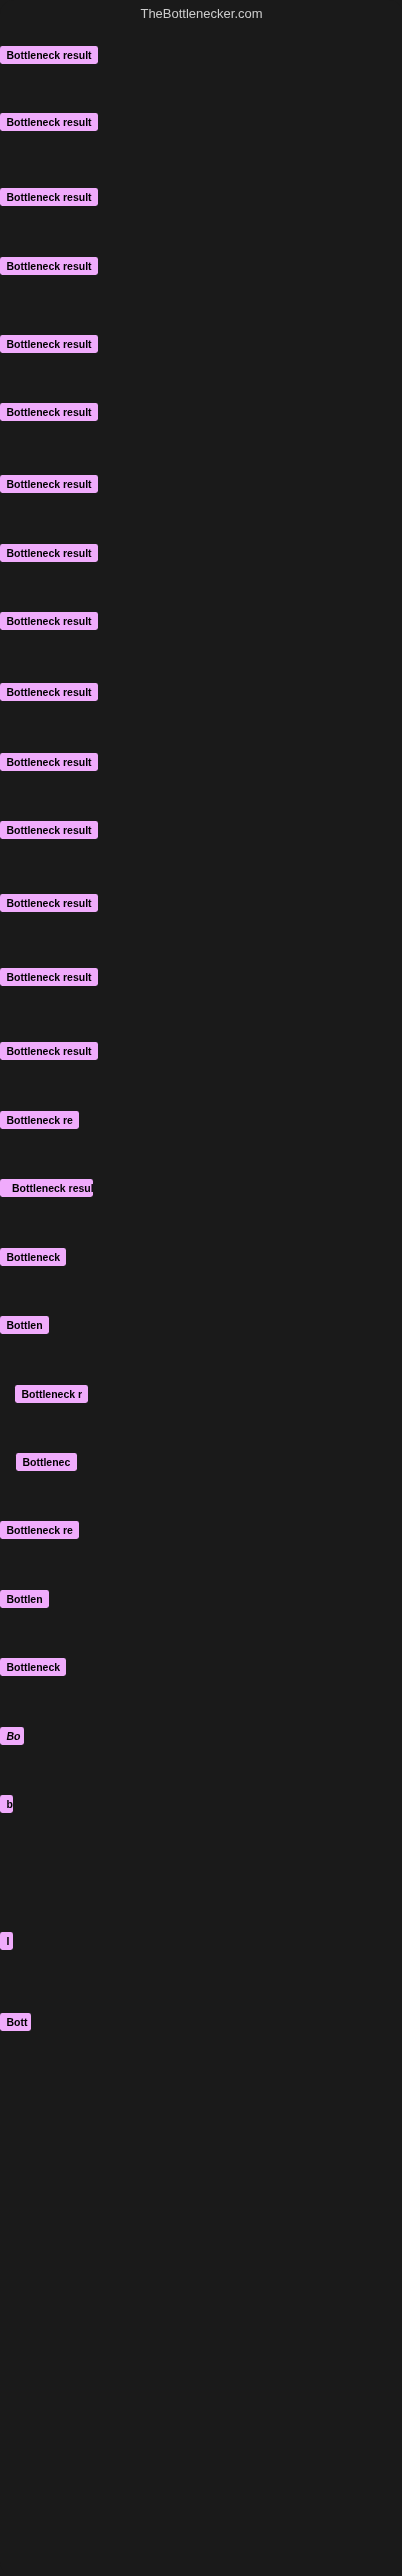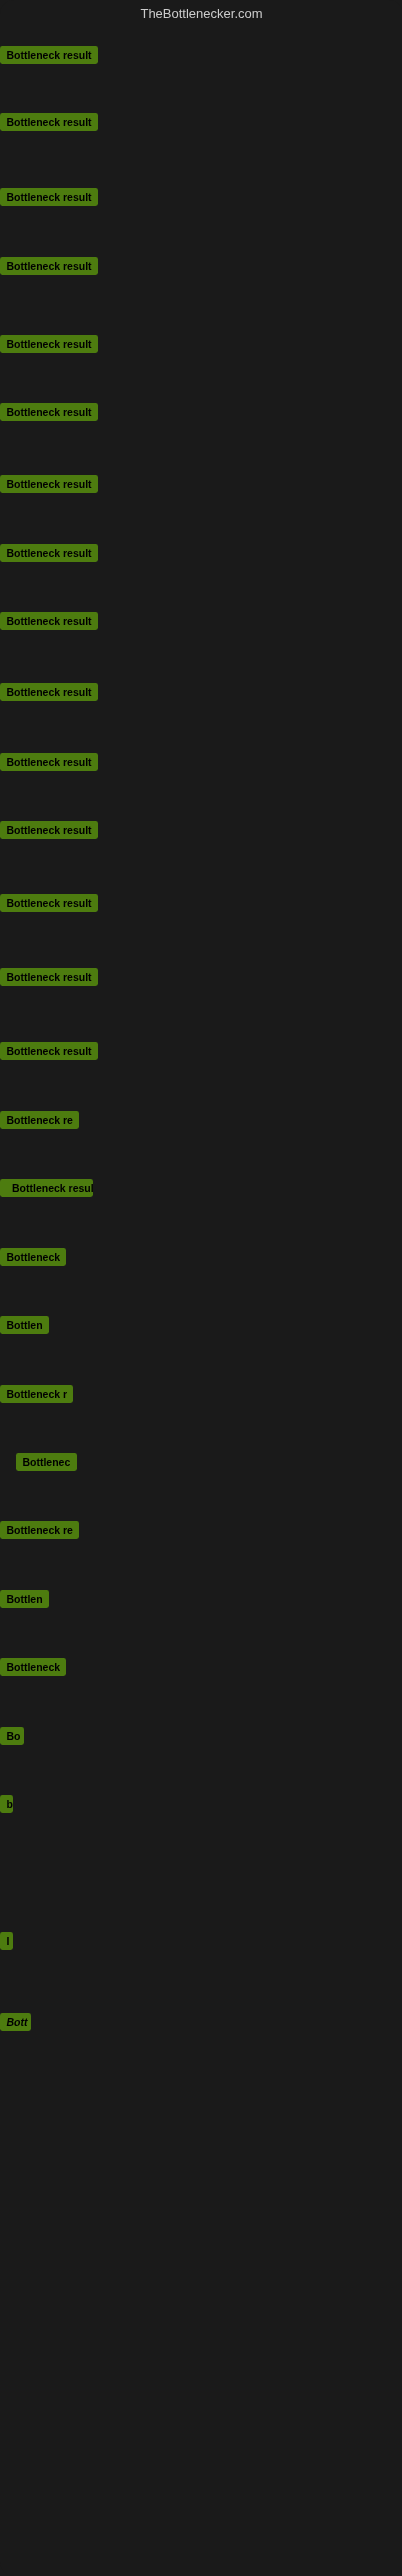--- a/index.html
+++ b/index.html
@@ -21,21 +21,21 @@
     .site-title {
       text-align: center;
       color: #cccccc;
       font-size: 13px;
       padding: 6.4px 0 9.7px 0;
       font-weight: normal;
     }
 
     .bottleneck-badge {
       display: inline-block;
-      background-color: #4d7c0f;
+      background-color: #f0abfc;
       color: #000000;
       font-size: 10.5px;
       font-weight: bold;
       padding: 3.2px 6.4px;
       border-radius: 2.4px;
       white-space: nowrap;
       overflow: hidden;
     }
 
     .badge-container {
@@ -67,23 +67,23 @@
     <div class="badge-container" style="top: 683px; left: 0px;"><span class="bottleneck-badge" style="max-width: 105px; overflow: hidden; display: inline-block;">Bottleneck result</span></div>
     <div class="badge-container" style="top: 753px; left: 0px;"><span class="bottleneck-badge" style="max-width: 105px; overflow: hidden; display: inline-block;">Bottleneck result</span></div>
     <div class="badge-container" style="top: 821px; left: 0px;"><span class="bottleneck-badge" style="max-width: 105px; overflow: hidden; display: inline-block;">Bottleneck result</span></div>
     <div class="badge-container" style="top: 894px; left: 0px;"><span class="bottleneck-badge" style="max-width: 105px; overflow: hidden; display: inline-block;">Bottleneck result</span></div>
     <div class="badge-container" style="top: 968px; left: 0px;"><span class="bottleneck-badge" style="max-width: 105px; overflow: hidden; display: inline-block;">Bottleneck result</span></div>
     <div class="badge-container" style="top: 1042px; left: 0px;"><span class="bottleneck-badge" style="max-width: 105px; overflow: hidden; display: inline-block;">Bottleneck result</span></div>
     <div class="badge-container" style="top: 1111px; left: 0px;"><span class="bottleneck-badge" style="max-width: 85px; overflow: hidden; display: inline-block;">Bottleneck re</span></div>
     <div class="badge-container" style="top: 1179px; left: 0px;"><span class="bottleneck-badge" style="max-width: 93px; overflow: hidden; display: inline-block; padding-left: 12px;">Bottleneck resul</span></div>
     <div class="badge-container" style="top: 1248px; left: 0px;"><span class="bottleneck-badge" style="max-width: 68px; overflow: hidden; display: inline-block;">Bottleneck</span></div>
     <div class="badge-container" style="top: 1316px; left: 0px;"><span class="bottleneck-badge" style="max-width: 58px; overflow: hidden; display: inline-block;">Bottlen</span></div>
-    <div class="badge-container" style="top: 1385px; left: 0px;"><span class="bottleneck-badge" style="max-width: 76px; overflow: hidden; display: inline-block;">Bottleneck r</span></div>
+    <div class="badge-container" style="top: 1385px; left: 0px;"><span class="bottleneck-badge" style="max-width: 76px; overflow: hidden; display: inline-block; margin-left: 15px;">Bottleneck r</span></div>
     <div class="badge-container" style="top: 1453px; left: 16px;"><span class="bottleneck-badge" style="max-width: 63px; overflow: hidden; display: inline-block;">Bottlenec</span></div>
     <div class="badge-container" style="top: 1521px; left: 0px;"><span class="bottleneck-badge" style="max-width: 85px; overflow: hidden; display: inline-block;">Bottleneck re</span></div>
     <div class="badge-container" style="top: 1590px; left: 0px;"><span class="bottleneck-badge" style="max-width: 52px; overflow: hidden; display: inline-block;">Bottlen</span></div>
     <div class="badge-container" style="top: 1658px; left: 0px;"><span class="bottleneck-badge" style="max-width: 68px; overflow: hidden; display: inline-block;">Bottleneck</span></div>
-    <div class="badge-container" style="top: 1727px; left: 0px;"><span class="bottleneck-badge" style="max-width: 24px; overflow: hidden; display: inline-block;">Bo</span></div>
+    <div class="badge-container" style="top: 1727px; left: 0px; font-style: italic;"><span class="bottleneck-badge" style="max-width: 24px; overflow: hidden; display: inline-block;">Bo</span></div>
     <div class="badge-container" style="top: 1795px; left: 0px;"><span class="bottleneck-badge" style="max-width: 13px; overflow: hidden; display: inline-block;">b</span></div>
     <div class="badge-container" style="top: 1932px; left: 0px;"><span class="bottleneck-badge" style="max-width: 8px; overflow: hidden; display: inline-block;">I</span></div>
-    <div class="badge-container" style="top: 2013px; left: 0px;"><span class="bottleneck-badge" style="max-width: 31px; overflow: hidden; display: inline-block; font-style: italic;">Bott</span></div>
+    <div class="badge-container" style="top: 2013px; left: 0px;"><span class="bottleneck-badge" style="max-width: 31px; overflow: hidden; display: inline-block;">Bott</span></div>
   </div>
 
 
 </body></html>

